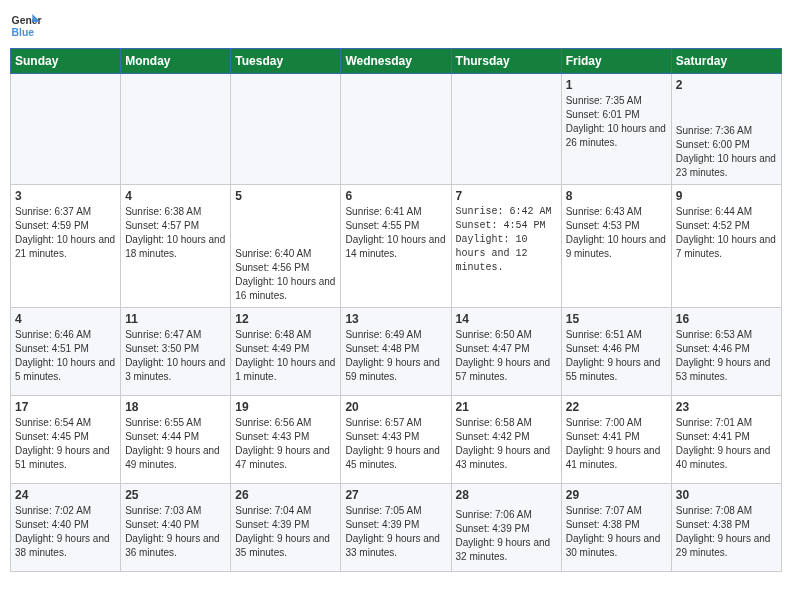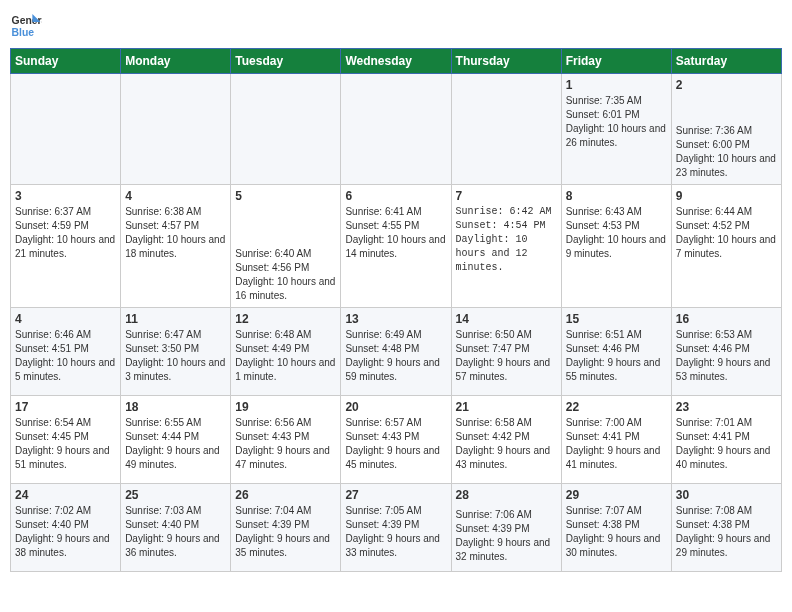--- a/index.html
+++ b/index.html
@@ -190,21 +190,21 @@
         </td>
         <td>
           <div class="day-number">13</div>
           <div class="day-info" style="white-space: pre-line;">Sunrise: 6:49 AM
 Sunset: 4:48 PM
 Daylight: 9 hours and 59 minutes.</div>
         </td>
         <td>
           <div class="day-number">14</div>
           <div class="day-info" style="white-space: pre-line;">Sunrise: 6:50 AM
-Sunset: 7:47 PM
+Sunset: 4:47 PM
 Daylight: 9 hours and 57 minutes.</div>
         </td>
         <td>
           <div class="day-number">15</div>
           <div class="day-info" style="white-space: pre-line;">Sunrise: 6:51 AM
 Sunset: 4:46 PM
 Daylight: 9 hours and 55 minutes.</div>
         </td>
         <td>
           <div class="day-number">16</div>

